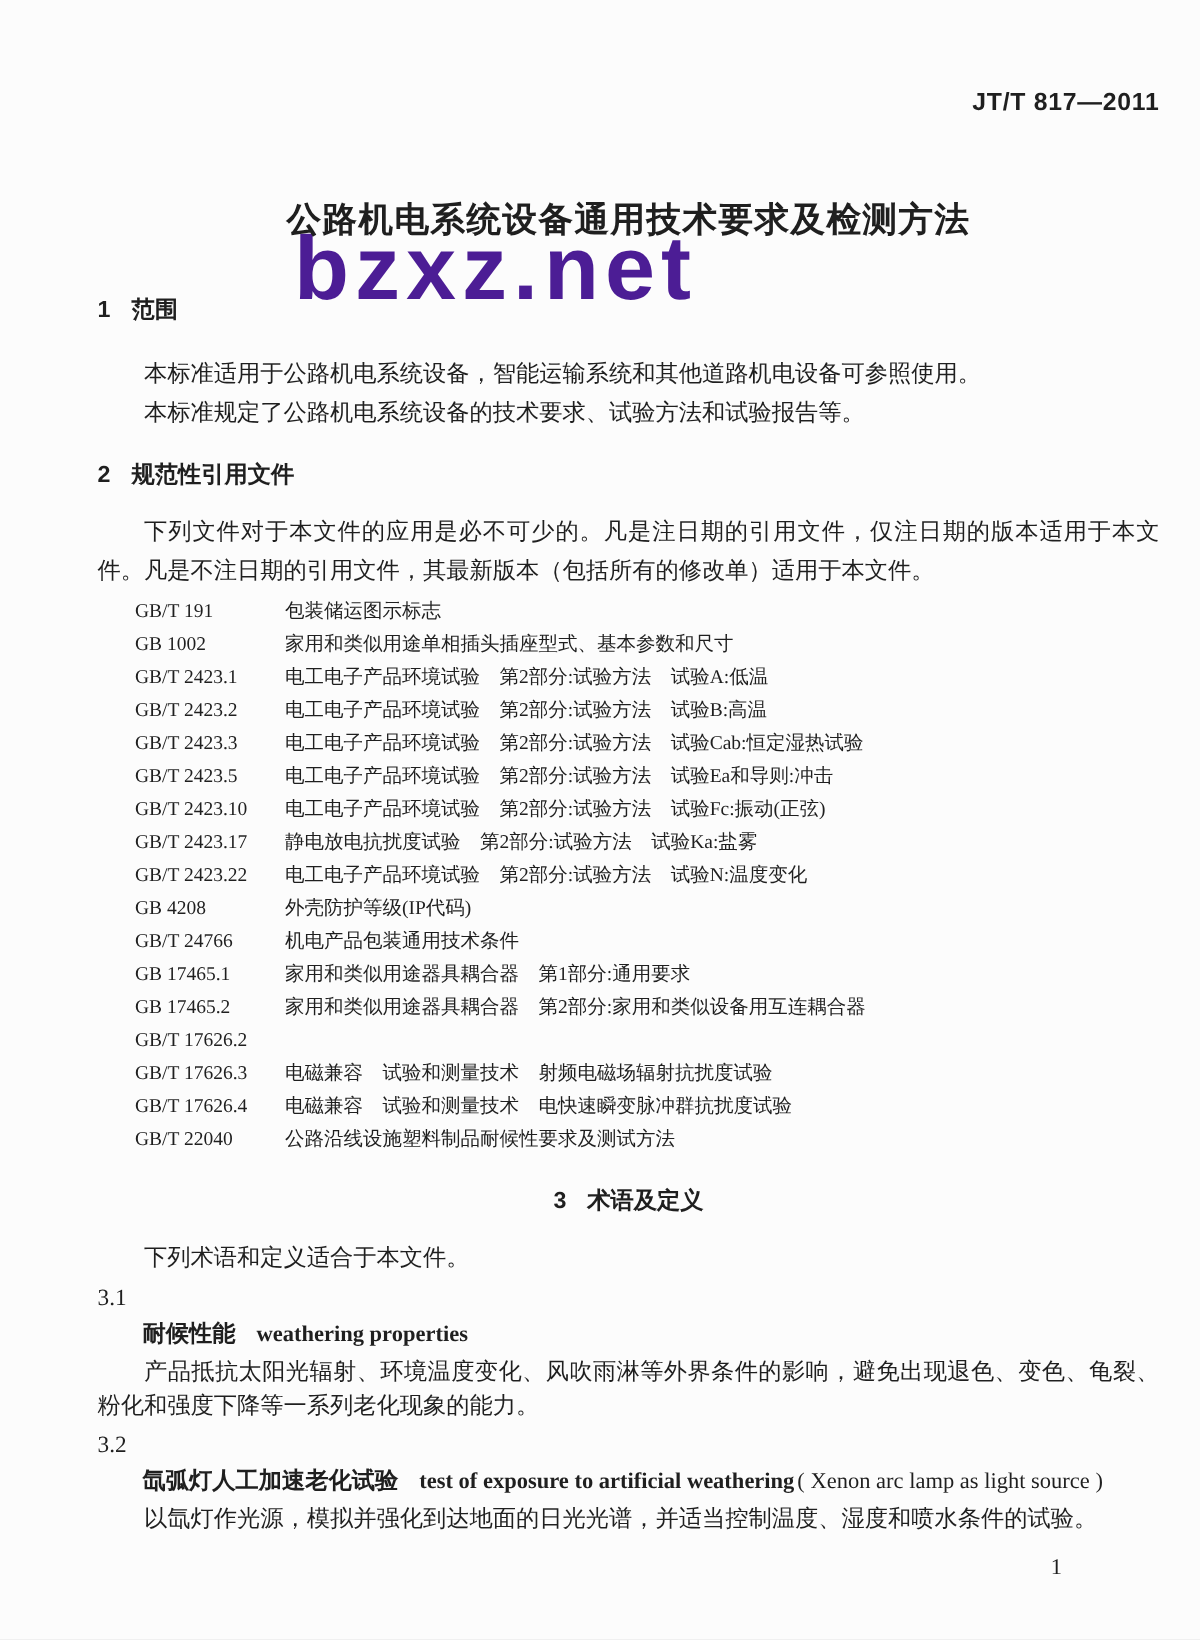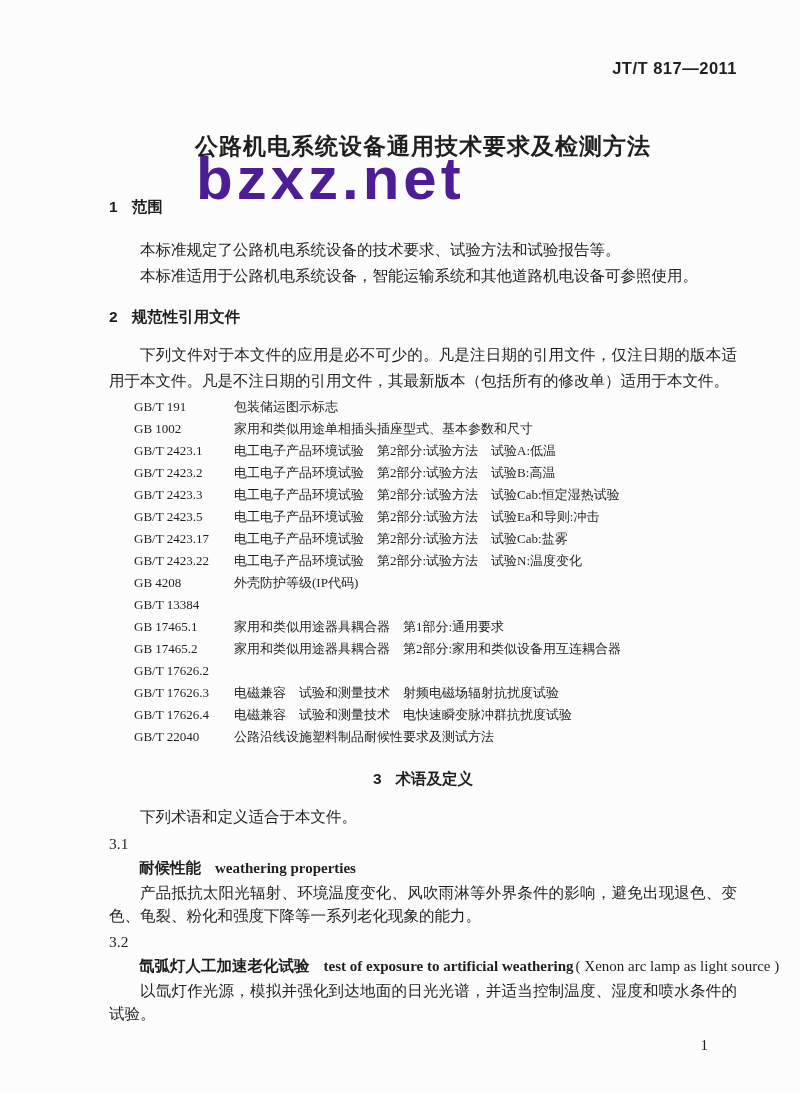--- a/index.html
+++ b/index.html
@@ -6,21 +6,21 @@
   .page {
     position:relative; width:800px; height:1093px; margin:0 auto;
     background:#fcfcfc; overflow:hidden;
     font-family:"Liberation Serif", serif; color:#1f1f1f;
   }
   .watermark {
     position:absolute; left:196px; top:144px; z-index:0;
     font-family:Liberation Sans, sans-serif; font-weight:bold;
     font-size:60px; letter-spacing:4px; color:#4c1d95; user-select:none;
   }
-  .content { position:relative; z-index:1; padding:58px 63px 0 65px;margin-left:44px; }
+  .content { position:relative; z-index:1; padding:58px 27px 0 65px; }
   .doc-code {
     text-align:right; font-family:"Liberation Sans", sans-serif;
     font-weight:600; font-size:16.5px; line-height:20px; letter-spacing:0.5px;
   }
   .doc-title {
     margin-top:54px; text-align:center;
     font-family:"Liberation Sans", sans-serif; font-weight:bold;
     font-size:23px; line-height:28px; letter-spacing:1px;
   }
   .sec-heading {
@@ -68,22 +68,22 @@
   <div class="content">
 
     <div class="doc-code">JT/T 817—2011</div>
 
     <div class="doc-title">公路机电系统设备通用技术要求及检测方法</div>
 
     <div class="sec-heading m-sec1">
       <span class="no">1</span><span>范围</span>
     </div>
     <div class="sec1-paras">
+      <p class="body-para">本标准适用于公路机电系统设备，智能运输系统和其他道路机电设备可参照使用。</p>
       <p class="body-para">本标准规定了公路机电系统设备的技术要求、试验方法和试验报告等。</p>
-      <p class="body-para">本标准适用于公路机电系统设备，智能运输系统和其他道路机电设备可参照使用。</p>
     </div>
 
     <div class="sec-heading m-sec2">
       <span class="no">2</span><span>规范性引用文件</span>
     </div>
     <p class="body-para sec2-intro">下列文件对于本文件的应用是必不可少的。凡是注日期的引用文件，仅注日期的版本适用于本文件。凡是不注日期的引用文件，其最新版本（包括所有的修改单）适用于本文件。</p>
 
     <div class="ref-list">
       <div class="ref-row">
         <span class="ref-code">GB/T 191</span>
@@ -103,33 +103,38 @@
       </div>
       <div class="ref-row">
         <span class="ref-code">GB/T 2423.3</span>
         <span class="ref-title">电工电子产品环境试验　第2部分:试验方法　试验Cab:恒定湿热试验</span>
       </div>
       <div class="ref-row">
         <span class="ref-code">GB/T 2423.5</span>
         <span class="ref-title">电工电子产品环境试验　第2部分:试验方法　试验Ea和导则:冲击</span>
       </div>
       <div class="ref-row">
+        <span class="ref-code">GB/T 2423.10</span>
+        <span class="ref-title">电工电子产品环境试验　第2部分:试验方法　试验Fc:振动(正弦)</span>
+      </div>
+      <div class="ref-row">
         <span class="ref-code">GB/T 2423.17</span>
-        <span class="ref-title">电工电子产品环境试验　第2部分:试验方法　试验Cab:盐雾</span>
+        <span class="ref-title">静电放电抗扰度试验　第2部分:试验方法　试验Ka:盐雾</span>
       </div>
       <div class="ref-row">
         <span class="ref-code">GB/T 2423.22</span>
         <span class="ref-title">电工电子产品环境试验　第2部分:试验方法　试验N:温度变化</span>
       </div>
       <div class="ref-row">
         <span class="ref-code">GB 4208</span>
         <span class="ref-title">外壳防护等级(IP代码)</span>
       </div>
       <div class="ref-row">
-        <span class="ref-code">GB/T 13384</span>
+        <span class="ref-code">GB/T 24766</span>
+        <span class="ref-title">机电产品包装通用技术条件</span>
       </div>
       <div class="ref-row">
         <span class="ref-code">GB 17465.1</span>
         <span class="ref-title">家用和类似用途器具耦合器　第1部分:通用要求</span>
       </div>
       <div class="ref-row">
         <span class="ref-code">GB 17465.2</span>
         <span class="ref-title">家用和类似用途器具耦合器　第2部分:家用和类似设备用互连耦合器</span>
       </div>
       <div class="ref-row">

